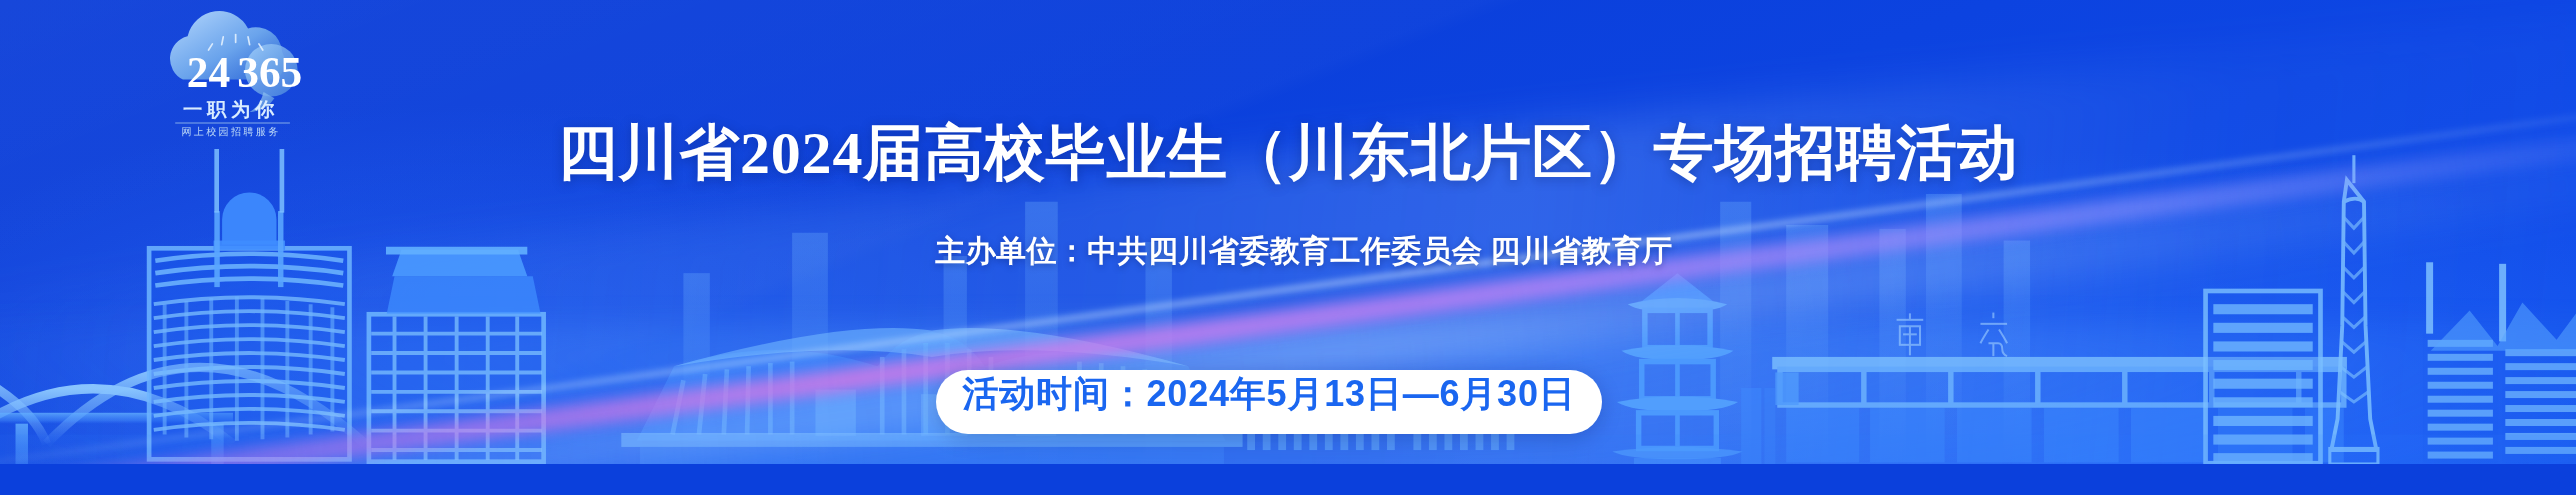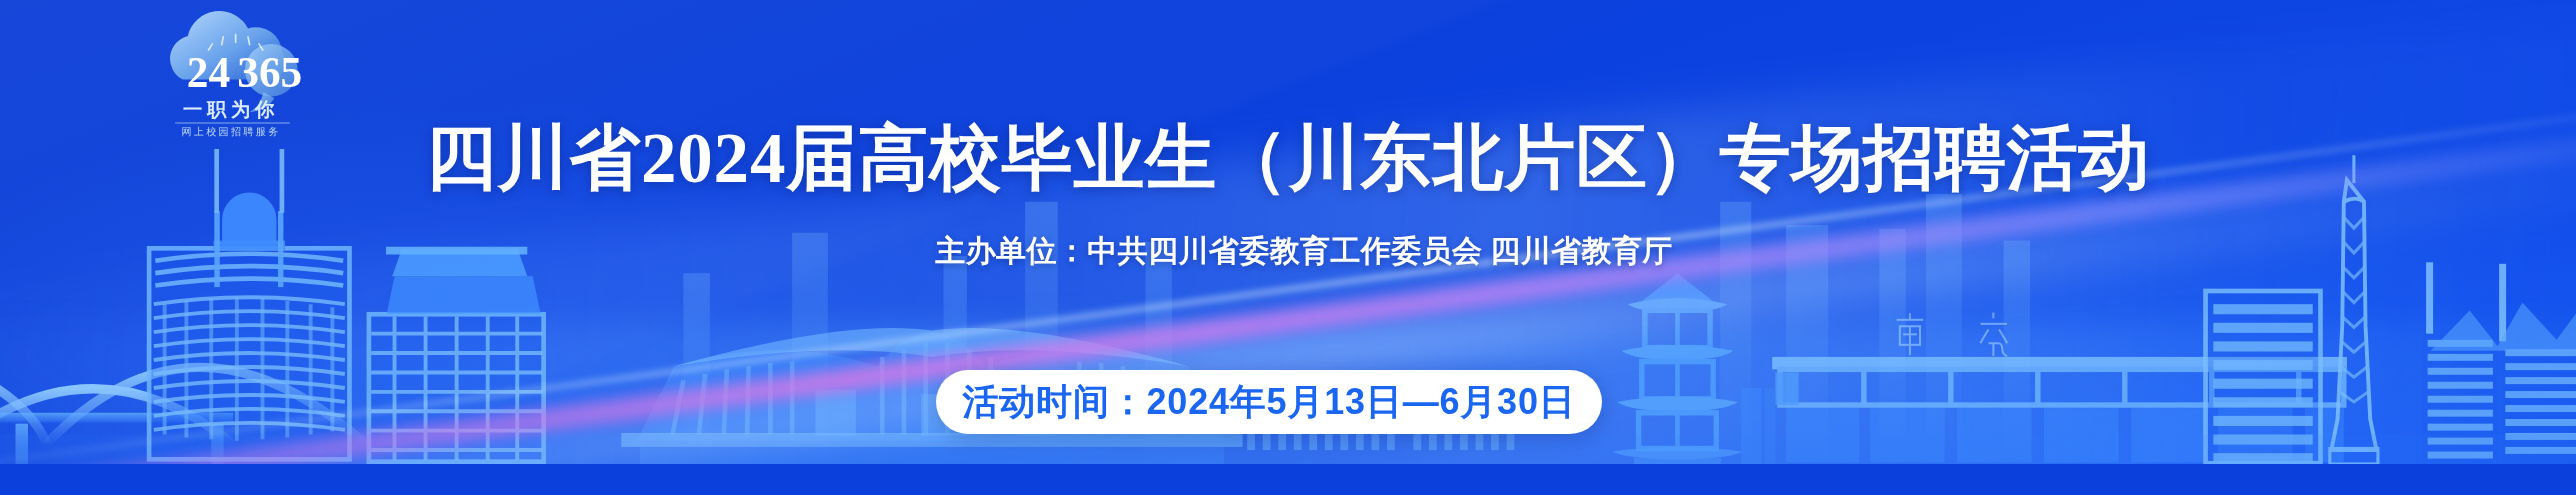--- a/index.html
+++ b/index.html
@@ -107,21 +107,21 @@
 
   
   .title {
     position: absolute;
     left: 0; right: 0;
     top: 123px;
     text-align: center;
     color: #ffffff;
     font-family: "Liberation Serif", "DejaVu Serif", serif;
     font-weight: bold;
-    font-size: 71px;
+    font-size: 60px;
     letter-spacing: 0.8px;
     line-height: 1.0;
     white-space: nowrap;
     text-shadow: 0 2.3px 11px rgba(0,24,90,0.35);
   }
   .subs {
     position: absolute;
     left: 0; right: 0;
     top: 230px;
     text-align: center;
@@ -137,21 +137,21 @@
   }
   .subs div { margin: 0; padding: 0; }
 
   .pill {
     position: absolute;
     left: 936px; top: 370px;
     width: 666px; height: 64px;
     background: #ffffff;
     border-radius: 34px;
     display: flex;
-    align-items: center;
+    align-items: flex-start;
     justify-content: center;
     box-shadow: 0 4.7px 20px rgba(0,20,90,0.22);
   }
   .pill-text {
     color: #1a66f0;
     font-family: "Liberation Sans", "DejaVu Sans", sans-serif;
     font-weight: bold;
     font-size: 36px;
     letter-spacing: 0.8px;
     white-space: nowrap;

